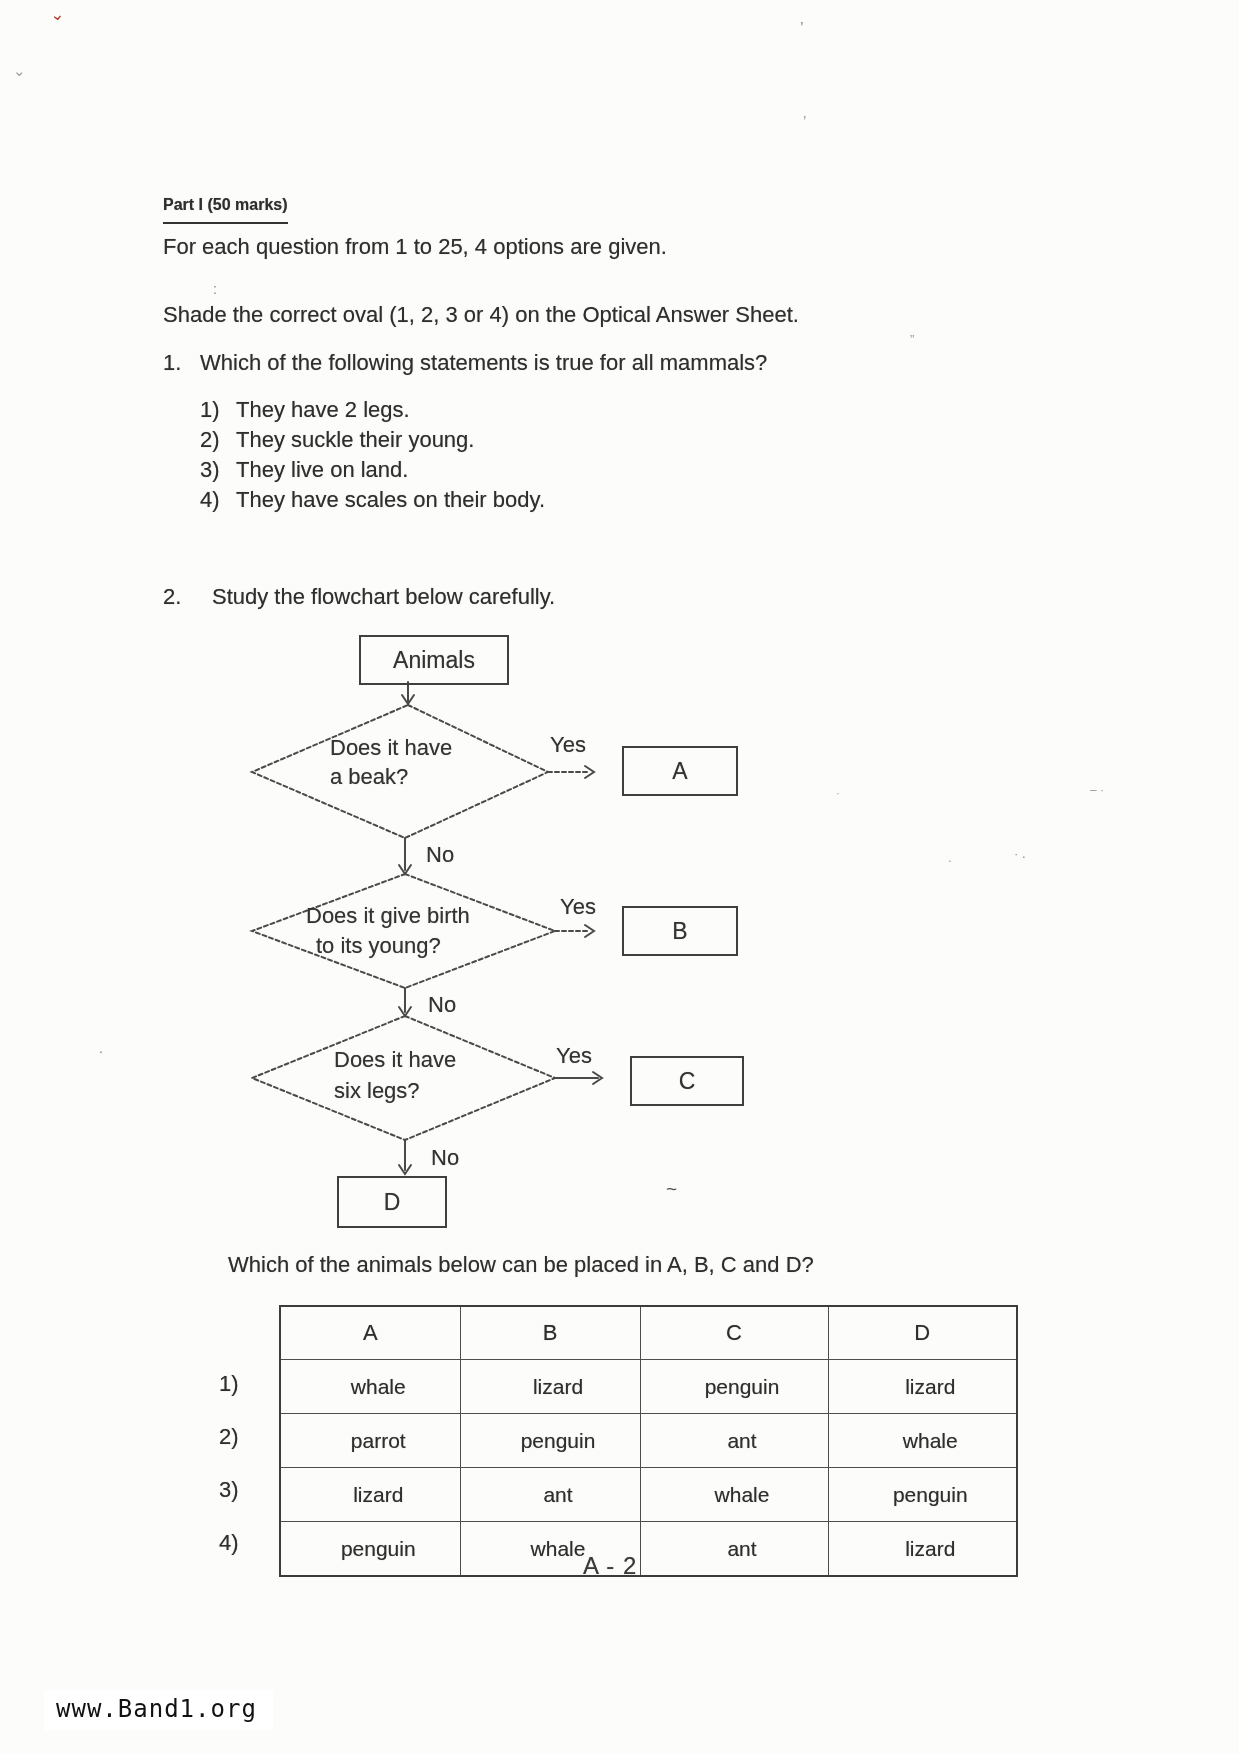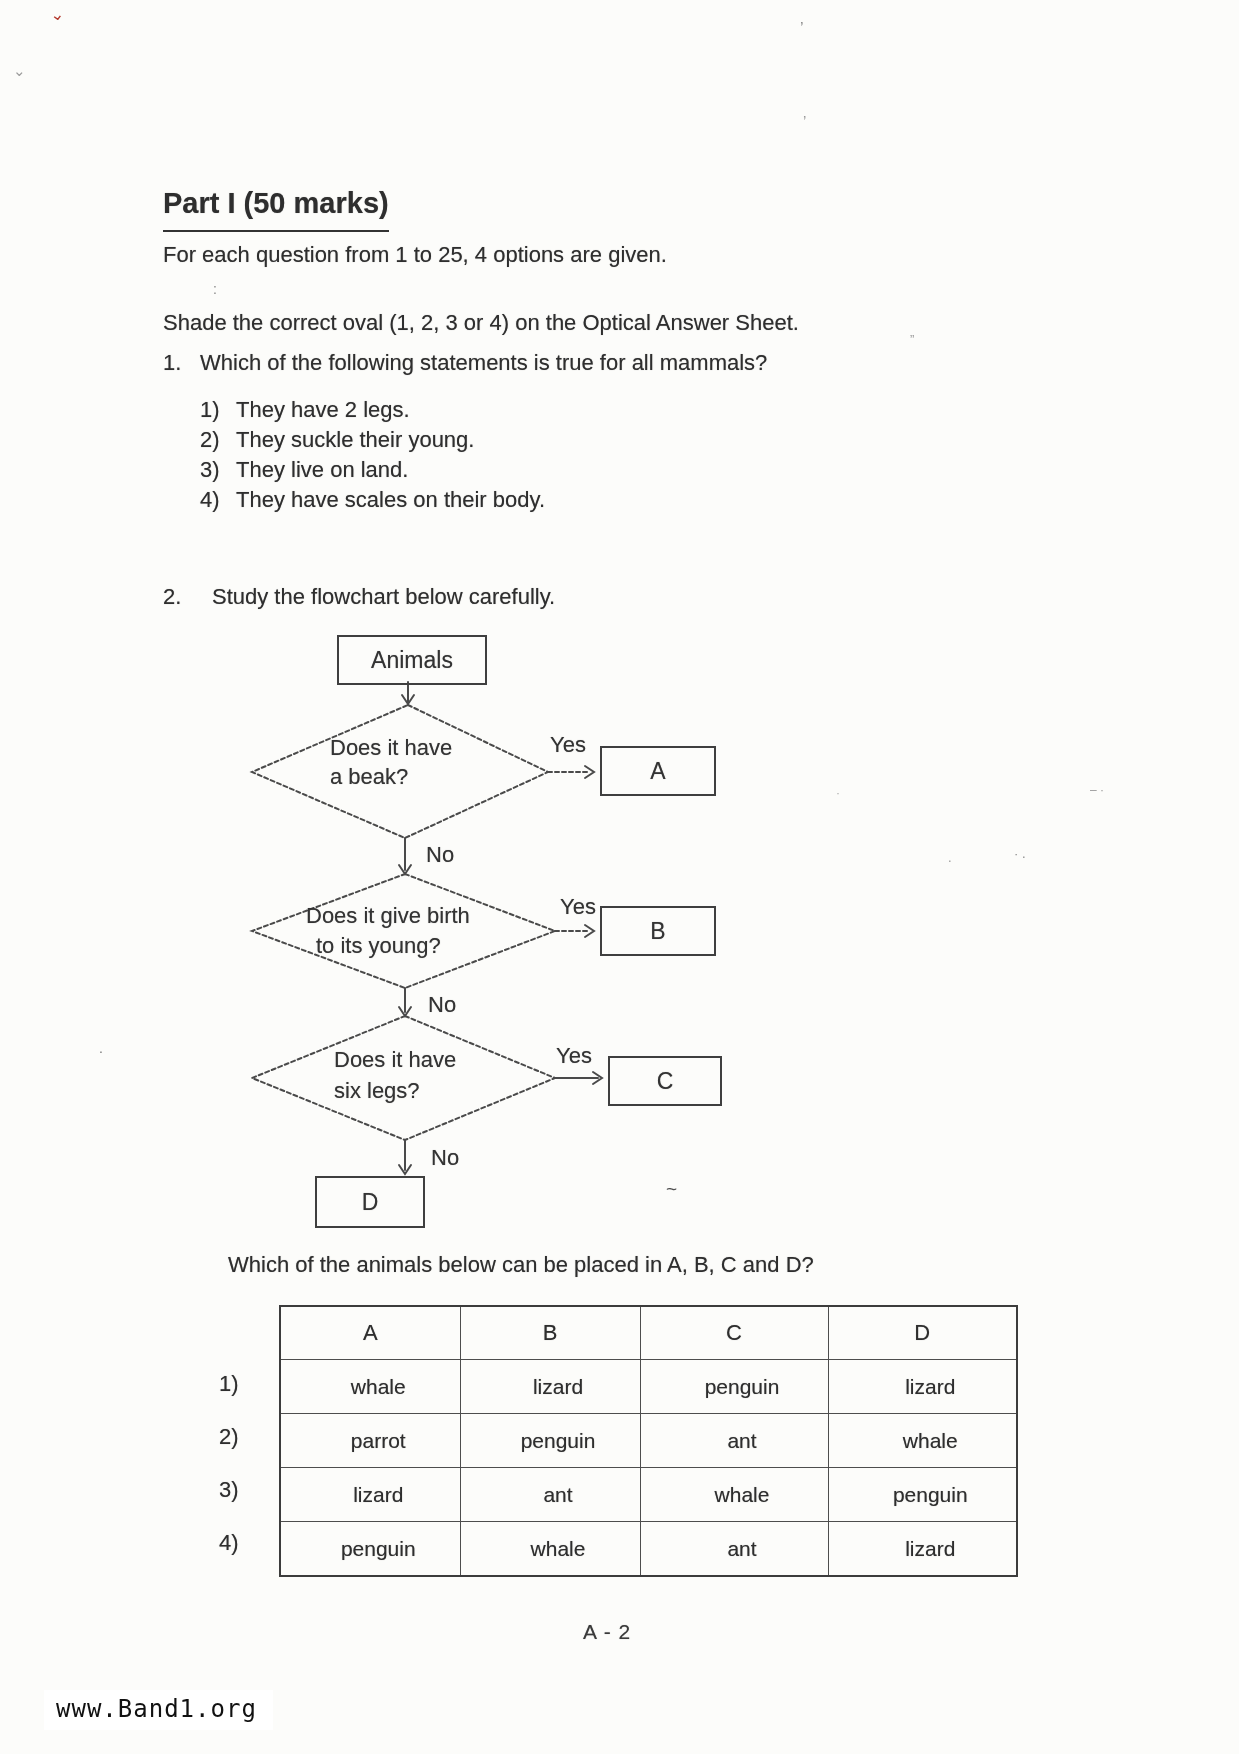--- a/index.html
+++ b/index.html
@@ -7,49 +7,49 @@
   .page {
     position:relative; width:1239px; height:1754px;
     background:#fcfcfa; overflow:hidden;
     font-family:"Liberation Sans", sans-serif;
     color:#2e2e2e;
   }
   .t { text-shadow:0 0 0.8px rgba(45,45,45,0.5); }
   .abs { position:absolute; }
   
   .header { left:163px; top:188px; font-size:22px; line-height:30px; }
-  .title { font-size:29px; font-weight:700; display:inline-block;
-           border-bottom:2.2px solid #333; padding-bottom:12px; margin-bottom:8px; }
+  .title { font-size:16px; font-weight:700; display:inline-block;
+           border-bottom:2.2px solid #333; padding-bottom:2px; margin-bottom:8px; }
   .bold { font-weight:400;margin-top:38px; }
   
   .qrow { display:flex; font-size:22px; }
   .qnum1 { width:37px; flex:none; }
   .qnum2 { width:49px; flex:none; }
   .opts { left:200px; top:395px; font-size:22px; line-height:30px; }
   .optrow { display:flex; }
   .optlabel { width:36px; flex:none; }
   
   .fc-svg { left:200px; top:620px; }
   .fc-box { position:absolute; border:2px solid #3f3f3f; display:flex;
             align-items:center; justify-content:center; font-size:23px; color:#333;
-            background:transparent; }
+            background:transparent;margin-left:22px; }
   .fc-label { position:absolute; font-size:22px; color:#333; white-space:nowrap; }
   
   .anim-table { border-collapse:collapse; table-layout:fixed; }
   .anim-table th, .anim-table td {
     border:1.6px solid #4d4d4d; text-align:center; vertical-align:middle;
     font-weight:400; padding:0;
   }
   .anim-table { border:2px solid #3c3c3c; }
   .anim-table th { height:52px; font-size:22px; }
   .anim-table td { height:53px; font-size:21px;padding-left:16px; }
   .row-labels { left:219px; top:1357px; font-size:22px; }
   .row-labels div { height:53px; display:flex; align-items:center; }
   
-  .pagenum { left:583px; top:1620px; font-size:21px; color:#3a3a3a; letter-spacing:1px; }
+  .pagenum { left:583px; top:1552px; font-size:24px; color:#3a3a3a; letter-spacing:1px; }
   .watermark { left:44px; top:1690px; background:#ffffff; padding:5px 16px 7px 12px;
                font-family:"DejaVu Sans Mono","Liberation Mono",monospace;
                font-size:24px; color:#111; letter-spacing:1px; }
   .mark { position:absolute; color:#8a8a8a; }
 </style>
 </head>
 <body>
 
 <div class="page">
 

